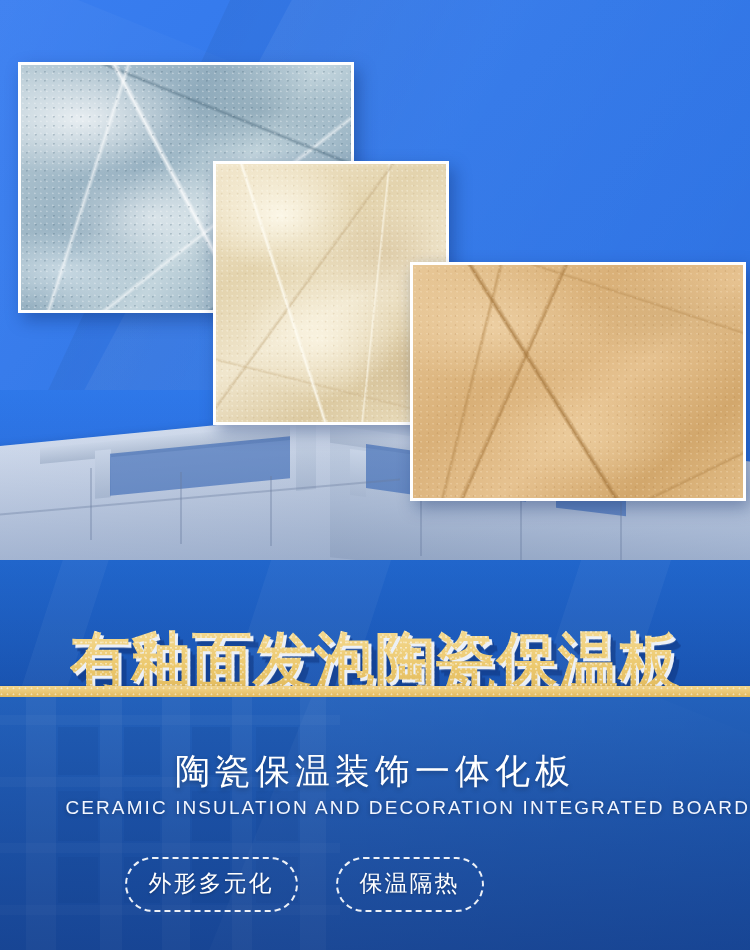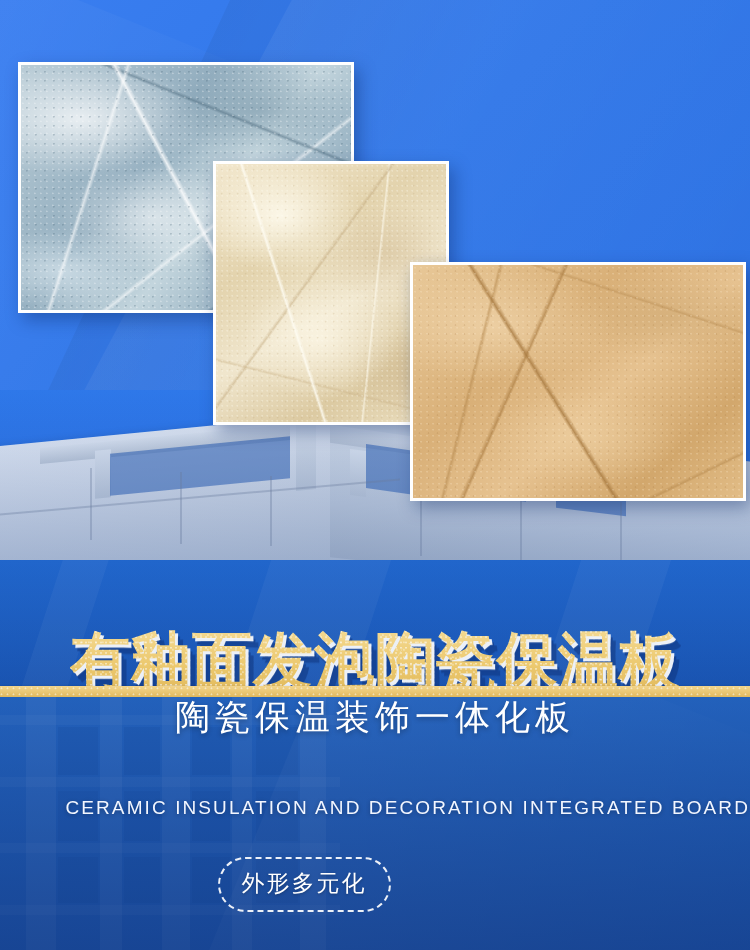--- a/index.html
+++ b/index.html
@@ -114,21 +114,21 @@
     position:absolute;left:360px;top:-120px;width:520px;height:620px;
     background:linear-gradient(90deg,rgba(255,255,255,.07),rgba(255,255,255,0));
     transform:rotate(22deg);transform-origin:top left;
   }
   .bb-veil{
     position:absolute;inset:0;
     background:linear-gradient(180deg,rgba(33,95,190,.55),rgba(22,66,145,.72));
   }
 
   .sub-cn{
-    position:absolute;left:0;top:696px;width:750px;
+    position:absolute;left:0;top:750px;width:750px;
     text-align:center;color:#ffffff;
     font-size:35px;line-height:1.2;letter-spacing:5px;
     text-shadow:0 2px 5px rgba(0,0,0,.30);
   }
   .sub-en{
     position:absolute;left:0;top:797px;width:750px;
     text-align:right;color:#f2f6ff;
     font-size:19px;line-height:1.2;letter-spacing:2.1px;
     text-shadow:0 1px 4px rgba(0,0,0,.30);
   }
@@ -343,15 +343,16 @@
     <div class="bb-diag"></div>
     <div class="bb-veil"></div>
   </div>
 
   <div class="sub-cn">陶瓷保温装饰一体化板</div>
 
   <div class="sub-en">CERAMIC INSULATION AND DECORATION INTEGRATED BOARD</div>
 
   <div class="pills">
     <div class="pill">外形多元化</div>
+    <div class="pill">保温隔热</div>
   </div>
 
 </div>
 
 </body></html>

